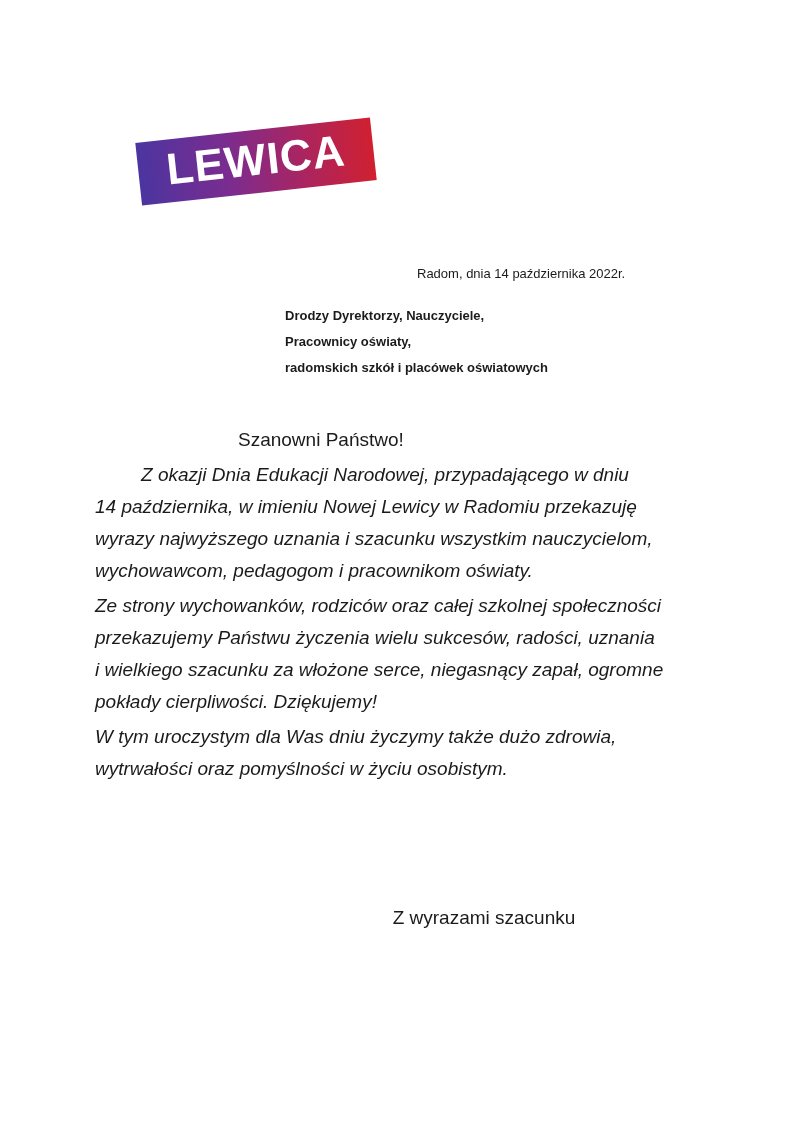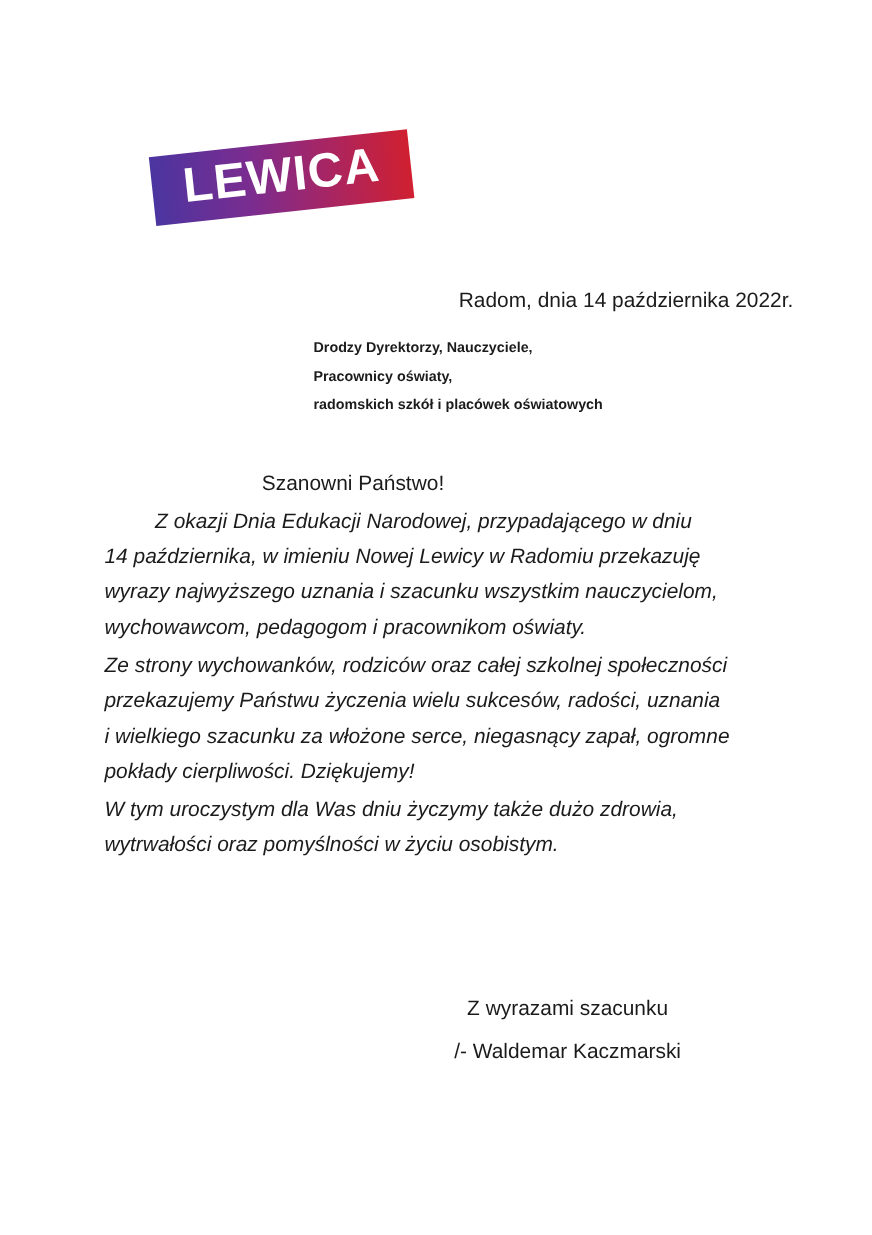--- a/index.html
+++ b/index.html
@@ -32,21 +32,21 @@
     font-size: 44px;
     letter-spacing: 1px;
     line-height: 1;
     padding-bottom: 3px;
   }
   
   .date-line {
     position: absolute;
     left: 417px;
     top: 261px;
-    font-size: 19px;
+    font-size: 13px;
     line-height: 26px;
     white-space: pre;
   }
   
   .addressee {
     position: absolute;
     left: 285px;
     top: 303px;
     font-size: 13px;
     font-weight: bold;
@@ -73,21 +73,21 @@
     margin: 0 0 3px 0;
     font-size: 19px;
     line-height: 32px;
     white-space: pre;
     font-style: italic;
   }
   .body-text p.indent { text-indent: 46px; }
   
   .closing {
     position: absolute;
-    left: 316px;
+    left: 284px;
     top: 902px;
     width: 400px;
     text-align: center;
     font-size: 19px;
   }
   .closing div {
     line-height: 32px;
     margin-bottom: 7px;
     white-space: pre;
   }
@@ -117,16 +117,15 @@
     <p>Ze strony wychowanków, rodziców oraz całej szkolnej społeczności
 przekazujemy Państwu życzenia wielu sukcesów, radości, uznania
 i wielkiego szacunku za włożone serce, niegasnący zapał, ogromne
 pokłady cierpliwości. Dziękujemy!</p>
     <p>W tym uroczystym dla Was dniu życzymy także dużo zdrowia,
 wytrwałości oraz pomyślności w życiu osobistym.</p>
   </div>
 
   <div class="closing">
     <div>Z wyrazami szacunku</div>
-    <div>/- Waldemar Kaczmarski</div>
   </div>
 
 </div>
 
 </body></html>

